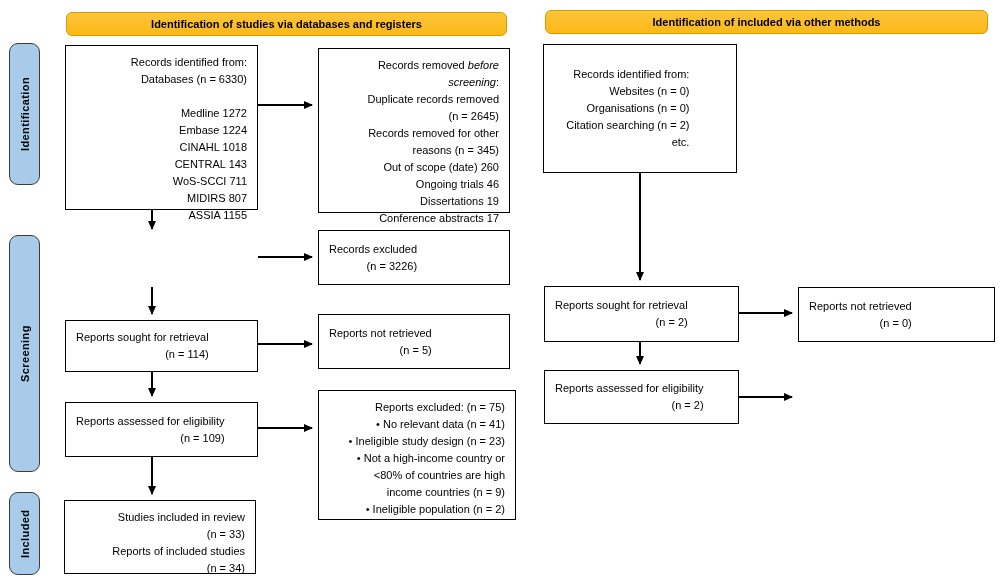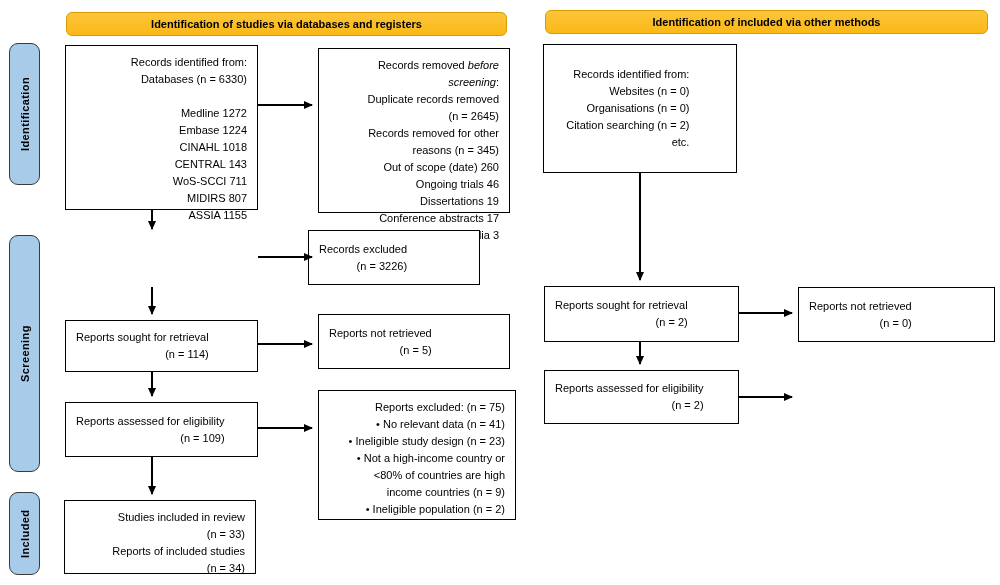--- a/index.html
+++ b/index.html
@@ -40,21 +40,21 @@
   
   #banner-db{left:66px;top:12px;width:441px;}
   #banner-other{left:545px;top:10px;width:443px;}
   #stage-identification{left:9px;top:43px;width:31px;height:142px;}
   #stage-screening{left:9px;top:235px;width:31px;height:237px;}
   #stage-included{left:9px;top:492px;width:31px;height:83px;}
 
   #b-l1{left:65px;top:45px;width:193px;height:165px;}
   #b-r1{left:318px;top:48px;width:192px;height:165px;}
   #b-l2{left:65px;top:235px;width:193px;height:52px;}
-  #b-r2{left:308px;top:230px;width:172px;height:55px;}
+  #b-r2{left:318px;top:230px;width:192px;height:55px;}
   #b-l3{left:65px;top:320px;width:193px;height:52px;}
   #b-r3{left:318px;top:314px;width:192px;height:55px;}
   #b-l4{left:65px;top:402px;width:193px;height:55px;}
   #b-r4{left:318px;top:390px;width:198px;height:130px;}
   #b-l5{left:64px;top:500px;width:192px;height:74px;padding-left:27px;}
   #b-rr1{left:543px;top:44px;width:194px;height:129px;}
   #b-rr2{left:544px;top:286px;width:195px;height:56px;}
   #b-rr3{left:798px;top:287px;width:197px;height:55px;}
   #b-rr4{left:544px;top:370px;width:195px;height:54px;}
   #b-rr5{left:798px;top:370px;width:197px;height:116px;}

